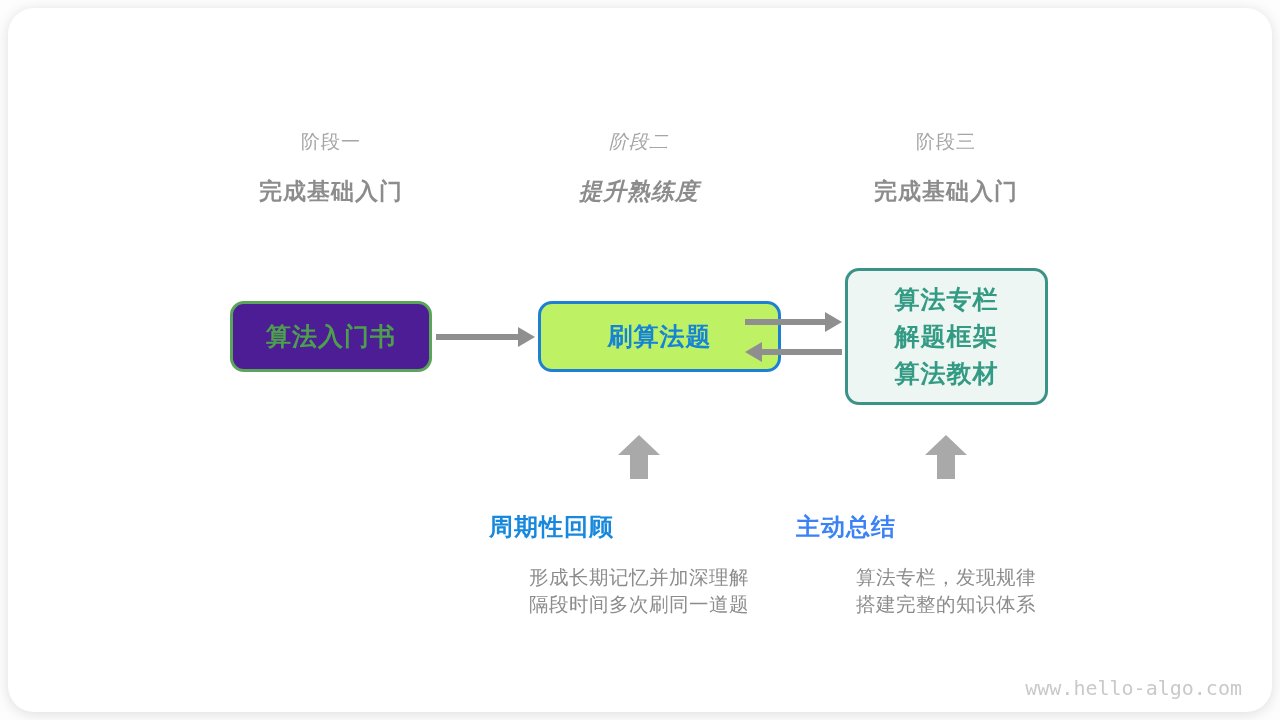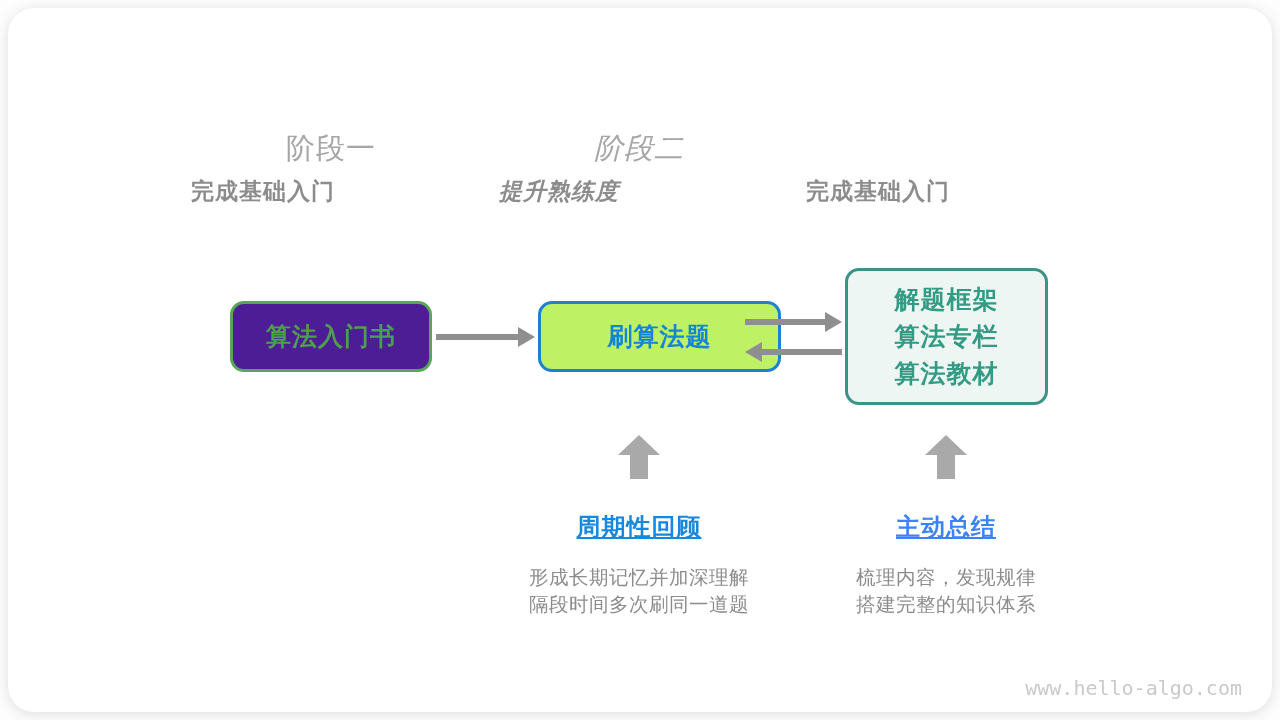--- a/index.html
+++ b/index.html
@@ -15,28 +15,28 @@
     width: 1264px; height: 704px;
     background: #ffffff;
     border-radius: 26px;
     box-shadow: 0 2px 14px rgba(0,0,0,0.13);
   }
   
   .stage-title {
     position: absolute;
     width: 280px;
     text-align: center;
-    font-size: 29px;
+    font-size: 19px;
     color: #a6a6a6;
     letter-spacing: 1px;
   }
   .stage-subtitle {
     position: absolute;
     width: 280px;
-    text-align: left;
+    text-align: center;
     font-size: 23px;
     font-weight: bold;
     color: #8c8c8c;
     letter-spacing: 1px;
   }
   .col1 { left: 183px; }
   .col2 { left: 491px; font-style: italic; }
   .col3 { left: 798px; }
   .row-title { top: 121px; }
   .row-subtitle { top: 168px; }
@@ -109,25 +109,23 @@
     border-left: 21px solid transparent;
     border-right: 21px solid transparent;
   }
   .v-arrow .stem { width: 18px; height: 24px; background: #a9a9a9; }
   .up-arrow-mid   { left: 610px; top: 427px; }
   .up-arrow-right { left: 917px; top: 427px; }
   
   .method-title {
     position: absolute;
     width: 300px;
-    text-align: center;
     font-size: 24px;
     font-weight: bold;
     letter-spacing: 1px;
-    text-decoration: underline;
   }
   .method-title.blue { color: #1688dd; }
   .method-title.teal { color: #3b82f6; }
   .mcol2 { left: 481px; }
   .mcol3 { left: 788px; }
   .row-method { top: 503px; }
   .method-desc {
     position: absolute;
     width: 300px;
     top: 556px;
@@ -146,36 +144,37 @@
     color: #c9c9c9;
   }
 </style>
 </head>
 <body>
 
 <div class="card">
 
   <div class="stage-title col1 row-title">阶段一</div>
   <div class="stage-title col2 row-title">阶段二</div>
+  <div class="stage-title col3 row-title">阶段三</div>
 
   <div class="stage-subtitle col1 row-subtitle">完成基础入门</div>
   <div class="stage-subtitle col2 row-subtitle">提升熟练度</div>
   <div class="stage-subtitle col3 row-subtitle">完成基础入门</div>
 
   <div class="flow-box box-green">
     <span>算法入门书</span>
   </div>
 
   <div class="flow-box box-blue">
     <span>刷算法题</span>
   </div>
 
   <div class="flow-box box-teal">
+    <span class="line">算法专栏</span>
     <span class="line">解题框架</span>
-    <span class="line">算法专栏</span>
     <span class="line">算法教材</span>
   </div>
 
   <div class="h-arrow arrow-1to2">
     <div class="shaft"></div>
     <div class="head-right"></div>
   </div>
 
   <div class="h-arrow arrow-2to3">
     <div class="shaft"></div>
@@ -198,19 +197,19 @@
   </div>
 
   <div class="method-title blue mcol2 row-method">周期性回顾</div>
   <div class="method-desc mcol2">
     <div>形成长期记忆并加深理解</div>
     <div>隔段时间多次刷同一道题</div>
   </div>
 
   <div class="method-title teal mcol3 row-method">主动总结</div>
   <div class="method-desc mcol3">
-    <div>梳理内容，发现规律</div>
+    <div>算法专栏，发现规律</div>
     <div>搭建完整的知识体系</div>
   </div>
 
   <div class="watermark">www.hello-algo.com</div>
 
 </div>
 
 </body></html>

